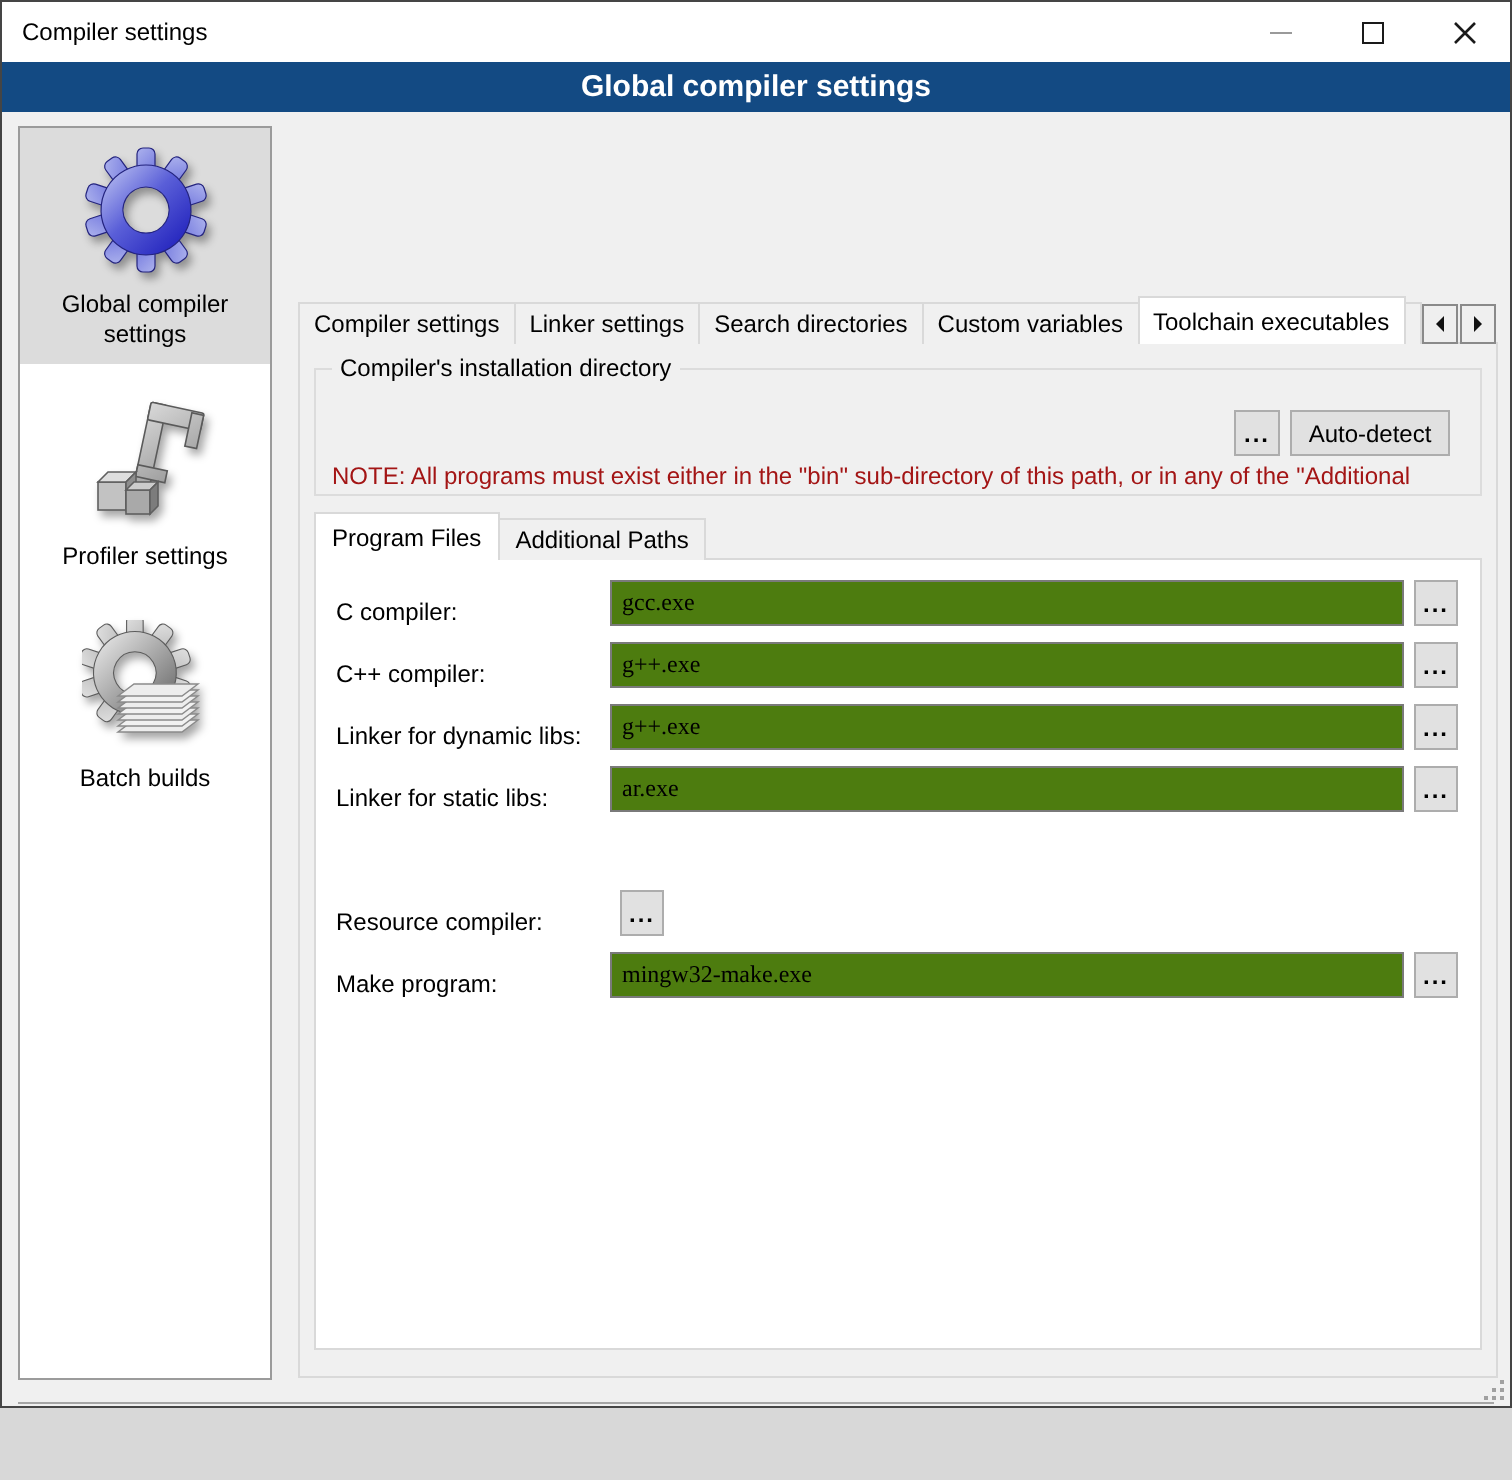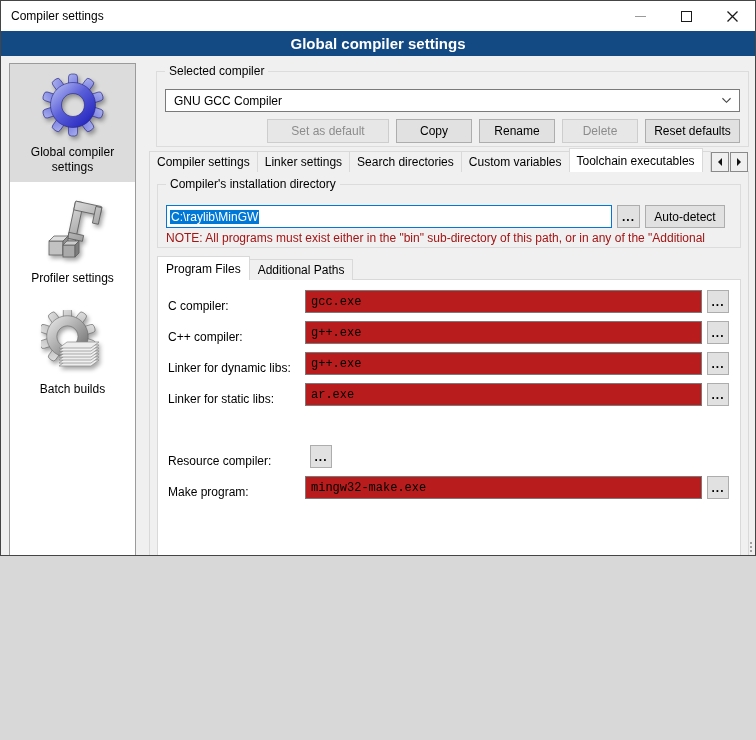--- a/index.html
+++ b/index.html
@@ -1,16 +1,16 @@
 <!DOCTYPE html>
 <html><head>
 <meta charset="utf-8">
 <style>
   html,body{margin:0;padding:0;background:#d8d8d8;}
-  .window{position:relative;width:756px;height:556px;box-sizing:border-box;border:1px solid #454545;
+  .window{position:relative;width:756px;height:704px;box-sizing:border-box;border:1px solid #454545;
     background:#f0f0f0;font-family:"Liberation Sans",sans-serif;font-size:12px;color:#000;overflow:hidden;}
   
   .titlebar{position:absolute;left:0;top:0;right:0;height:30px;background:#fff;display:flex;align-items:center;}
   .titlebar .title{padding-left:10px;font-size:12px;}
   .win-controls{margin-left:auto;display:flex;height:100%;}
   .win-btn{width:46px;display:flex;align-items:center;justify-content:center;cursor:default;}
   
   .banner{position:absolute;left:0;top:30px;right:0;height:25px;background:#134a83;color:#fff;
     font-weight:bold;font-size:15px;display:flex;align-items:center;justify-content:center;}
   
@@ -61,21 +61,21 @@
   
   .subtabs{position:absolute;left:156px;top:255px;height:24px;display:flex;align-items:flex-end;z-index:4;}
   .subtab{background:#f0f0f0;border:1px solid #d9d9d9;border-bottom:none;height:21px;padding:0 8px;
     display:flex;align-items:center;box-sizing:border-box;margin-right:-1px;}
   .subtab.active{background:#fff;height:24px;z-index:5;position:relative;}
   .page{position:absolute;left:156px;top:278px;width:584px;height:396px;background:#fff;
     border:1px solid #d9d9d9;box-sizing:border-box;z-index:3;}
   .prow{position:absolute;left:10px;right:10px;height:23px;display:flex;align-items:flex-end;}
   .plabel{flex:0 0 137px;}
   .pinput{width:397px;height:23px;border:1px solid #7a7a7a;box-sizing:border-box;padding:0 5px;
-    font-family:Liberation Mono, monospace;font-size:12px;background:#b91c1c;outline:none;}
+    font-family:Liberation Serif, serif;font-size:12px;background:#4d7c0f;outline:none;}
   .pbrowse{width:22px;height:23px;margin-left:5px;font-weight:bold;letter-spacing:1px;}
   .pselect{width:424px;height:23px;background:#e4e4e4;border:1px solid #7a7a7a;display:flex;
     align-items:center;padding:0 8px;box-sizing:border-box;}
   
   .divider{position:absolute;left:8px;right:8px;top:700px;height:0;border-top:1px solid #a5a5a5;}
   #btn-ok{position:absolute;left:586px;top:708px;width:71px;height:25px;}
   #btn-cancel{position:absolute;left:671px;top:708px;width:71px;height:25px;}
   .grip{position:absolute;right:2px;bottom:2px;width:13px;height:13px;}
 </style>
 </head>
@@ -184,36 +184,20 @@
           <polygon points="18,47 50,47 58,41 26,41" fill="#f1f1f1"></polygon>
           <polygon points="18,44 50,44 58,38 26,38" fill="#ededed"></polygon>
           <polygon points="18,41 50,41 58,35 26,35" fill="#f1f1f1"></polygon>
           <polygon points="18,38 50,38 58,32 26,32" fill="#ededed"></polygon>
         </g>
       </svg>
       <span>Batch builds</span>
     </div>
   </div>
 
-  <div class="group" id="grp-compiler">
-    <span class="group-label">Selected compiler</span>
-    <div class="combo" id="combo-compiler">
-      <span>GNU GCC Compiler</span>
-      <svg class="chev" viewBox="0 0 10 6">
-          <polyline points="0.5,0.5 5,5 9.5,0.5" fill="none" stroke="#444" stroke-width="1.2"></polyline>
-        </svg>
-    </div>
-    <div class="btnrow">
-      <div class="btn disabled w120">Set as default</div>
-      <div class="btn w75">Copy</div>
-      <div class="btn w75">Rename</div>
-      <div class="btn disabled w75">Delete</div>
-      <div class="btn w95">Reset defaults</div>
-    </div>
-  </div>
 
   <div class="tabs">
     <div class="tab">Compiler settings</div>
     <div class="tab">Linker settings</div>
     <div class="tab">Search directories</div>
     <div class="tab">Custom variables</div>
     <div class="tab active">Toolchain executables</div>
     <div class="tab clipped">Build o</div>
     <div class="tab-arrows">
       <div class="arrow-btn">
@@ -222,23 +206,20 @@
       <div class="arrow-btn">
           <span class="tri-r"></span>
         </div>
     </div>
   </div>
 
   <div class="panel"></div>
 
   <div class="group" id="grp-install" style="background:#f0f0f0;">
     <span class="group-label">Compiler's installation directory</span>
-    <div class="path-input">
-      <span class="sel-text">C:\raylib\MinGW</span>
-    </div>
     <div class="btn browse-sm" id="browse-install">...</div>
     <div class="btn" id="autodetect">Auto-detect</div>
     <div class="note">NOTE: All programs must exist either in the "bin" sub-directory of this path, or in any of the "Additional</div>
   </div>
 
   <div class="subtabs">
     <div class="subtab active">Program Files</div>
     <div class="subtab">Additional Paths</div>
   </div>
 

